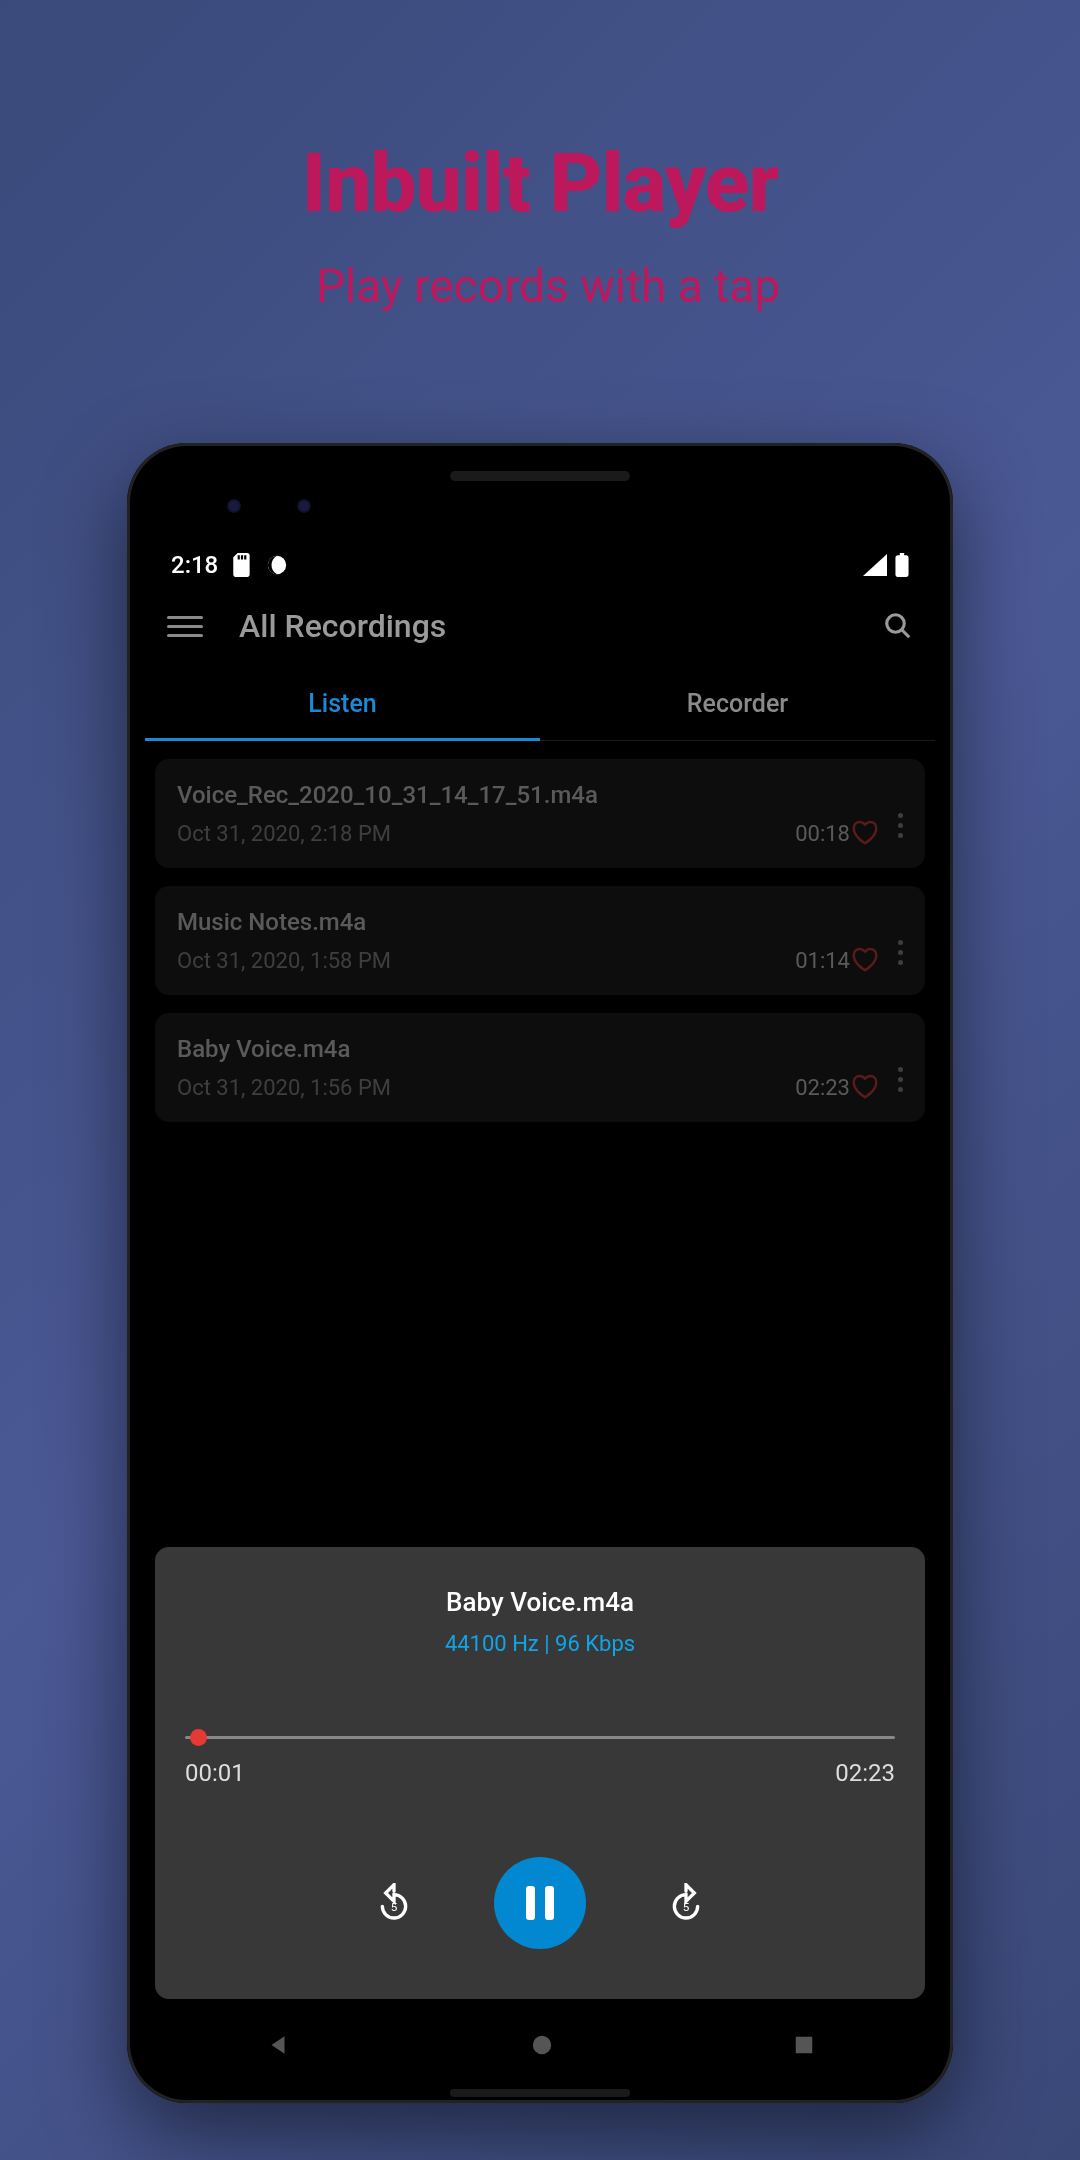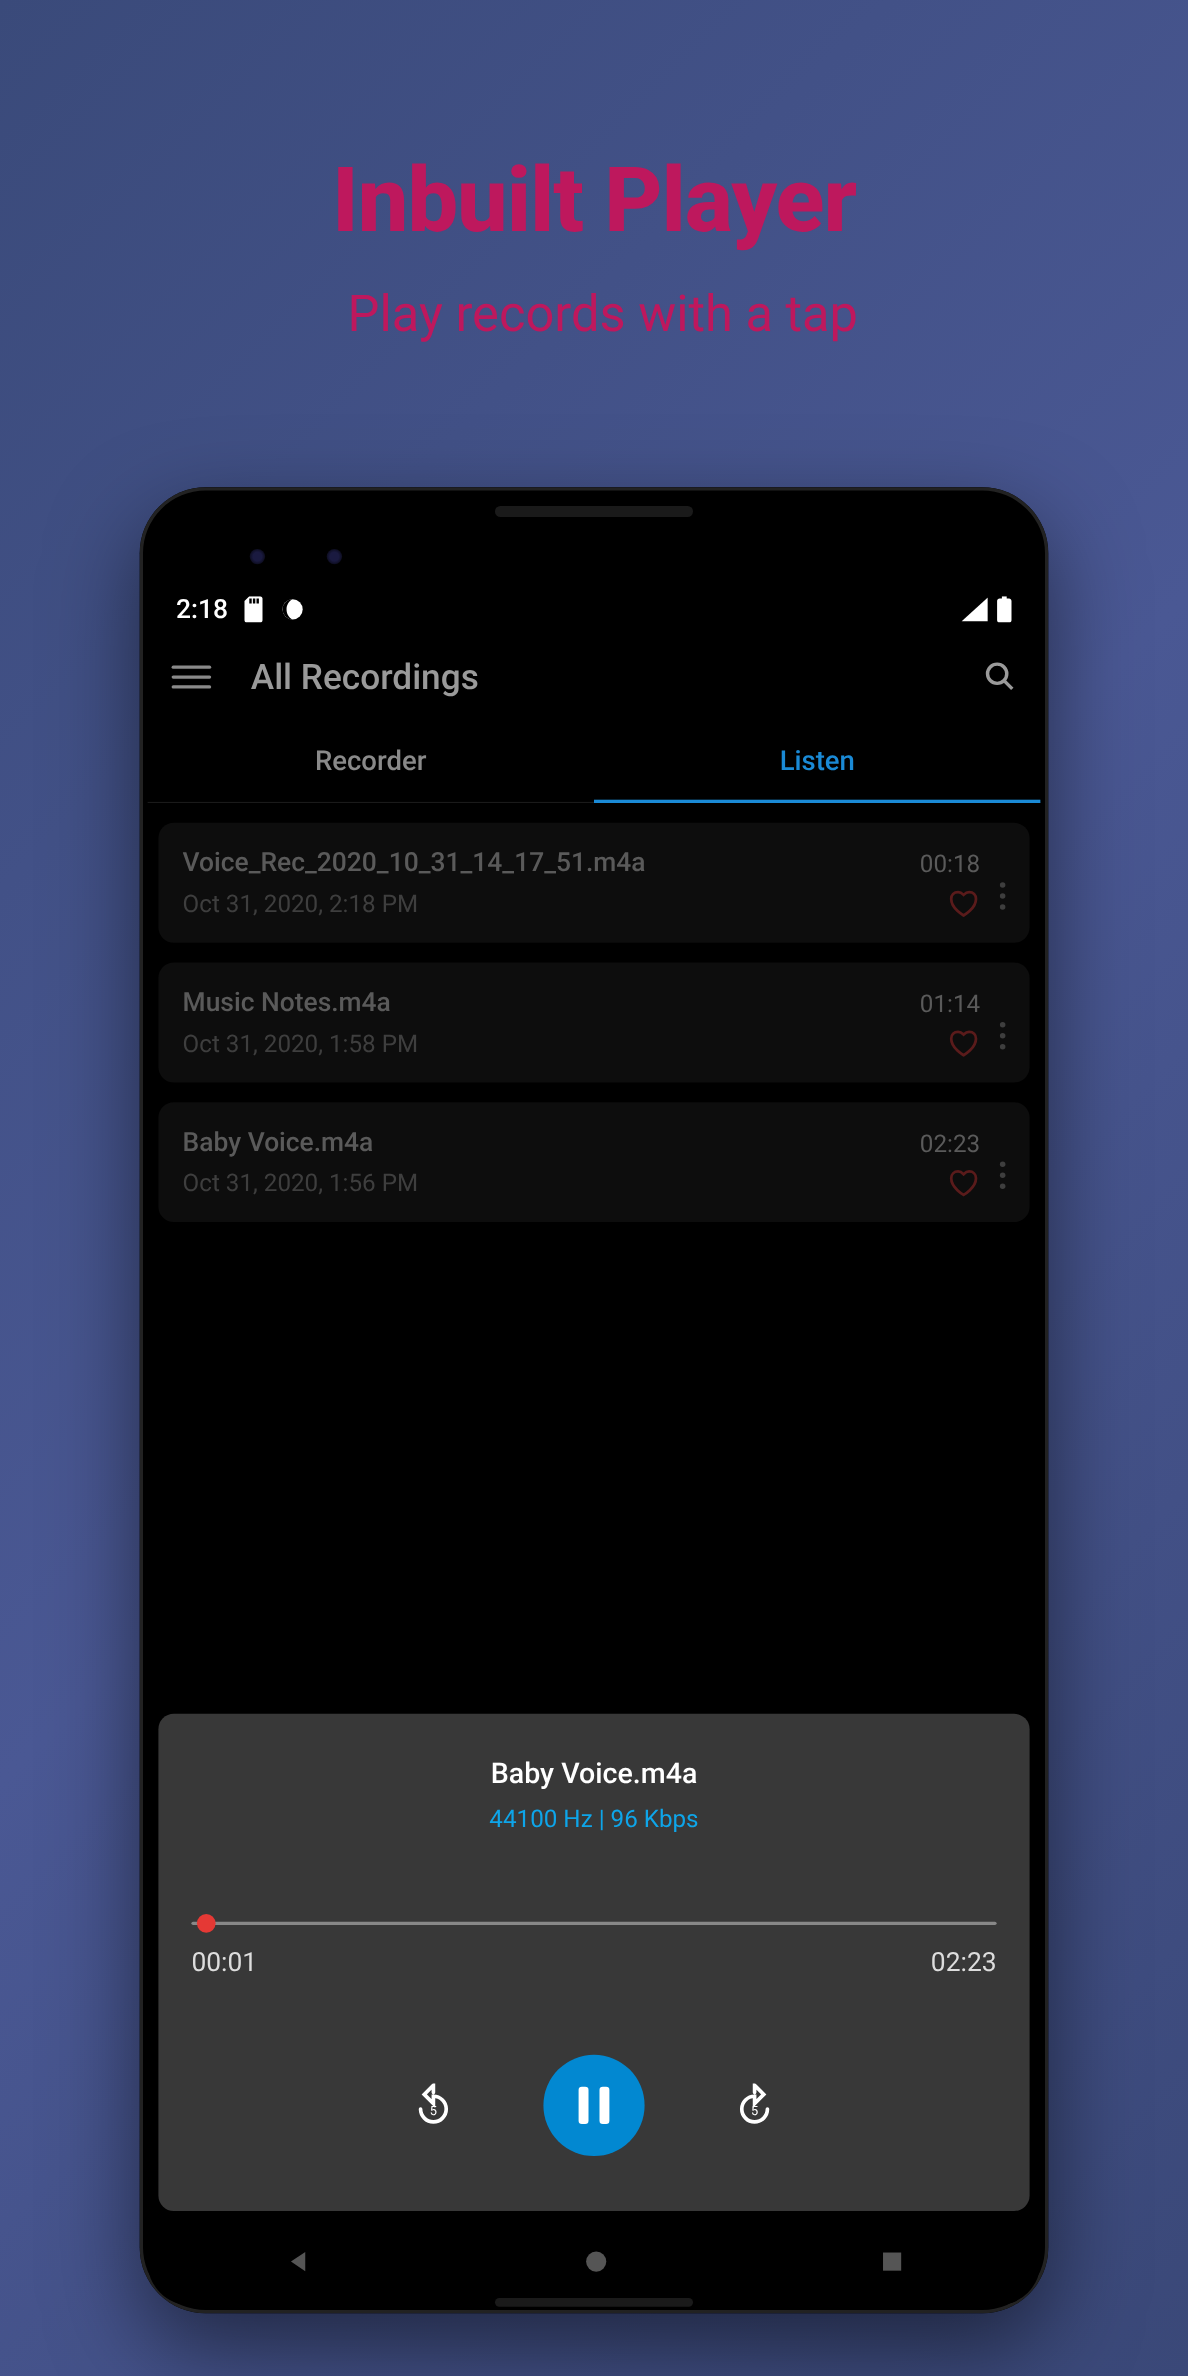--- a/index.html
+++ b/index.html
@@ -35,21 +35,21 @@
   margin-top: 130px;
   width: 826px;
   height: 1660px;
   background: #000;
   border-radius: 60px;
   box-shadow: 0 30px 80px rgba(0,0,0,0.5), inset 0 0 0 3px #222;
   position: relative;
   display: flex;
   flex-direction: column;
   align-items: center;
-  padding: 7px;
+  padding: 18px;
 }
 .phone-speaker {
   width: 180px;
   height: 10px;
   background: #1a1a1a;
   border-radius: 6px;
   margin-top: 10px;
   margin-bottom: 10px;
 }
 .phone-cam1, .phone-cam2 {
@@ -148,21 +148,21 @@
   overflow: hidden;
   text-overflow: ellipsis;
 }
 .rec-date {
   color: #606060;
   font-size: 22px;
   margin-top: 12px;
 }
 .rec-right {
   display: flex;
-  flex-direction: column;
+  flex-direction: row;
   align-items: flex-end;
   margin-right: 14px;
 }
 .rec-duration {
   color: #8a8a8a;
   font-size: 22px;
 }
 .heart-icon {
   margin-top: 8px;
   color: #8b2a2a;
@@ -316,22 +316,22 @@
           <span></span>
       </div>
       <div class="header-title">All Recordings</div>
       <svg class="search-icon" width="30" height="30" viewBox="0 0 24 24" fill="none" stroke="currentColor" stroke-width="2.5">
           <circle cx="10" cy="10" r="7"></circle>
           <line x1="21" y1="21" x2="15" y2="15"></line>
         </svg>
     </div>
 
     <div class="tabs">
+      <div class="tab active">Listen</div>
       <div class="tab">Recorder</div>
-      <div class="tab active">Listen</div>
     </div>
 
     <div class="list-area">
 
       <div class="recording-item">
         <div class="rec-left">
           <div class="rec-name">Voice_Rec_2020_10_31_14_17_51.m4a</div>
           <div class="rec-date">Oct 31, 2020, 2:18 PM</div>
         </div>
         <div class="rec-right">

